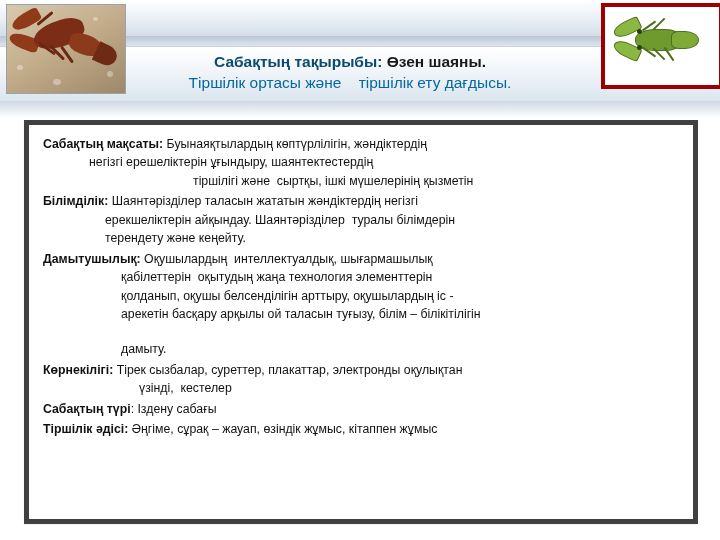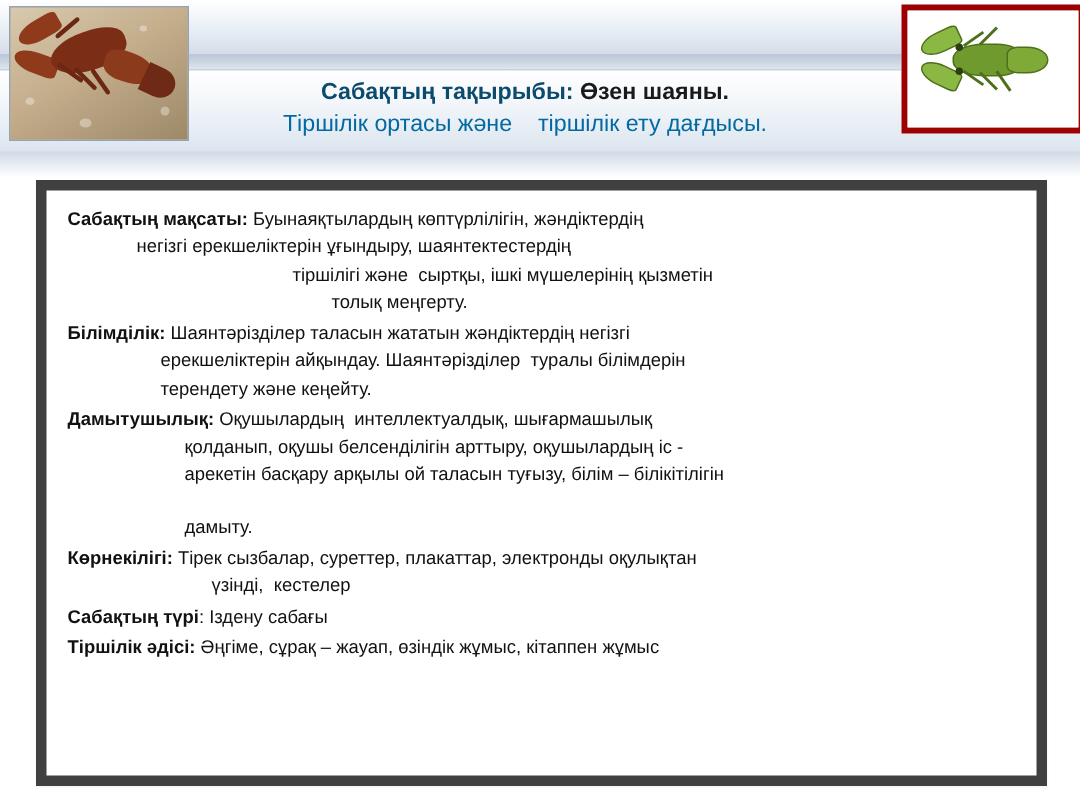--- a/index.html
+++ b/index.html
@@ -206,21 +206,21 @@
   }
 
   
   .content-panel {
     position: absolute;
     left: 24px;
     top: 120px;
     width: 674px;
     height: 404px;
     background: #ffffff;
-    border: 7px solid #404040;
+    border: 5px solid #404040;
     box-shadow: 0 1px 2px rgba(0,0,0,0.06);
     padding: 10px 12px 8px 14px;
     box-sizing: border-box;
     font-size: 12.3px;
     color: #111111;
     line-height: 1.5;
   }
   .blk {
     margin-bottom: 2px;
   }
@@ -285,31 +285,31 @@
     <div class="g-leg" style="left:46px; top:46px; transform:rotate(45deg);"></div>
     <div class="g-leg" style="left:56px; top:46px; transform:rotate(55deg);"></div>
     <div class="g-leg" style="left:36px; top:18px; transform:rotate(-35deg);"></div>
     <div class="g-leg" style="left:46px; top:16px; transform:rotate(-45deg);"></div>
   </div>
 </div>
 
 <div class="content-panel" id="content-panel">
     <div class="blk">
       <div class="line"><span class="lbl">Сабақтың мақсаты:</span><span> Буынаяқтылардың көптүрлілігін, жәндіктердің</span></div>
-      <div class="line ind1">негізгі ерекшеліктерін ұғындыру, шаянтектестердің</div>
+      <div class="line ind1">негізгі ерешеліктерін ұғындыру, шаянтектестердің</div>
       <div class="line ind4">тіршілігі және  сыртқы, ішкі мүшелерінің қызметін</div>
-      <div class="line ind5">толық меңгерту.</div>
     </div>
     <div class="blk">
       <div class="line"><span class="lbl">Білімділік:</span><span> Шаянтәрізділер таласын жататын жәндіктердің негізгі</span></div>
       <div class="line ind2">ерекшеліктерін айқындау. Шаянтәрізділер  туралы білімдерін</div>
       <div class="line ind2">терендету және кеңейту.</div>
     </div>
     <div class="blk">
       <div class="line"><span class="lbl">Дамытушылық:</span><span> Оқушылардың  интеллектуалдық, шығармашылық</span></div>
+      <div class="line ind3">қабілеттерін  оқытудың жаңа технология элементтерін</div>
       <div class="line ind3">қолданып, оқушы белсенділігін арттыру, оқушылардың іс -</div>
       <div class="line ind3">арекетін басқару арқылы ой таласын туғызу, білім – білікітілігін</div>
       <div class="spacer"></div>
       <div class="line ind3">дамыту.</div>
     </div>
     <div class="blk">
       <div class="line"><span class="lbl">Көрнекілігі:</span><span> Тірек сызбалар, суреттер, плакаттар, электронды оқулықтан</span></div>
       <div class="line ind6">үзінді,  кестелер</div>
     </div>
     <div class="blk">

